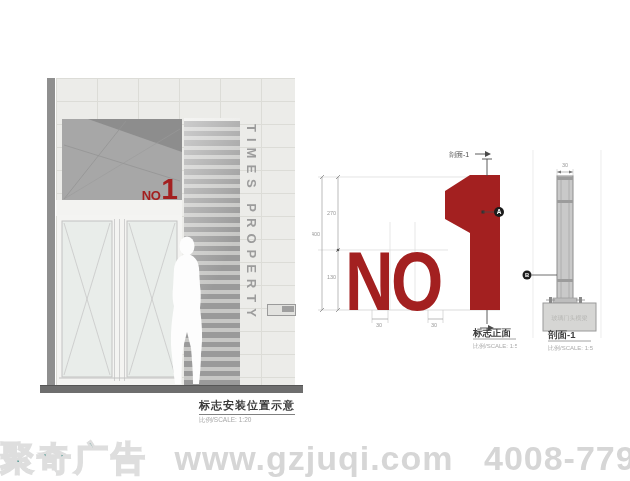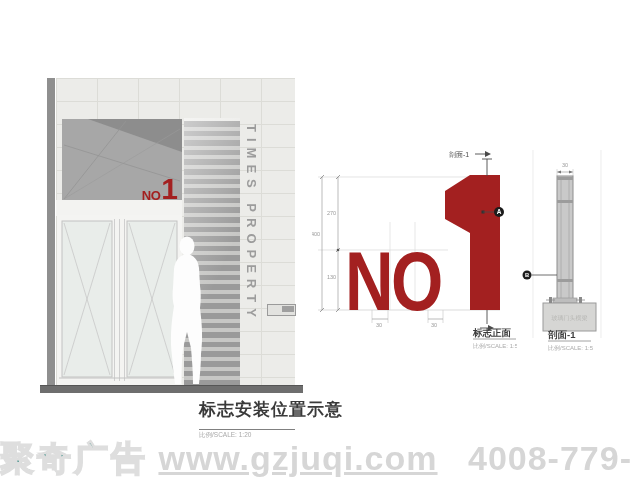--- a/index.html
+++ b/index.html
@@ -26,34 +26,34 @@
   .louver-sheen{left:184px;top:118px;width:56px;height:268px;
         background:linear-gradient(115deg,rgba(255,255,255,.5),rgba(255,255,255,0) 60%);}
   .vertical-text{left:240px;top:124px;width:19px;height:262px;writing-mode:vertical-rl;
         font-weight:bold;font-size:13px;letter-spacing:6px;color:#9c9c9c;overflow:hidden;}
   .fixture{left:267px;top:304px;width:27px;height:10px;background:#e2e2df;border:1px solid #9a9a9a;}
   .fixture-inner{position:absolute;right:1px;top:1px;width:12px;height:6px;background:#9f9f9f;}
   .ground{left:40px;top:385px;width:263px;height:7px;background:#6e6e6e;border-top:1px solid #555;}
   .figure{left:162px;top:236px;width:52px;height:150px;}
 
   .cap-block{left:199px;top:398px;width:96px;}
-  .cap-title{font-size:17px;color:#3a3a3a;font-weight:bold;letter-spacing:1px;
-        border-bottom:1px solid #808080;padding-bottom:8px;white-space:nowrap;}
+  .cap-title{font-size:11px;color:#3a3a3a;font-weight:bold;letter-spacing:1px;
+        border-bottom:1px solid #808080;padding-bottom:1px;white-space:nowrap;}
   .cap-scale{font-size:6.5px;color:#a8a8a8;margin-top:1px;white-space:nowrap;}
 
   
   .front-svg{left:312px;top:145px;}
   .section-svg{left:520px;top:148px;}
   svg text{font-family:"Liberation Sans",sans-serif;}
 
   
   .watermark{left:0;top:436px;width:630px;text-align:center;white-space:nowrap;
         font-weight:bold;font-size:34px;letter-spacing:1px;color:var(--wm-gray,#d6d6d6);}
   .wm-brand{color:#0f766e;-webkit-text-stroke:1.6px #dedede;letter-spacing:3px;}
-  .wm-site{text-decoration:underline;}
+  .wm-site{margin-left:16px;}
   .wm-phone{margin-left:20px;}
 </style>
 </head>
 <body>
 
 <div class="page">
 
   <div class="abs column-bar"></div>
   <div class="abs wall"></div>
 

